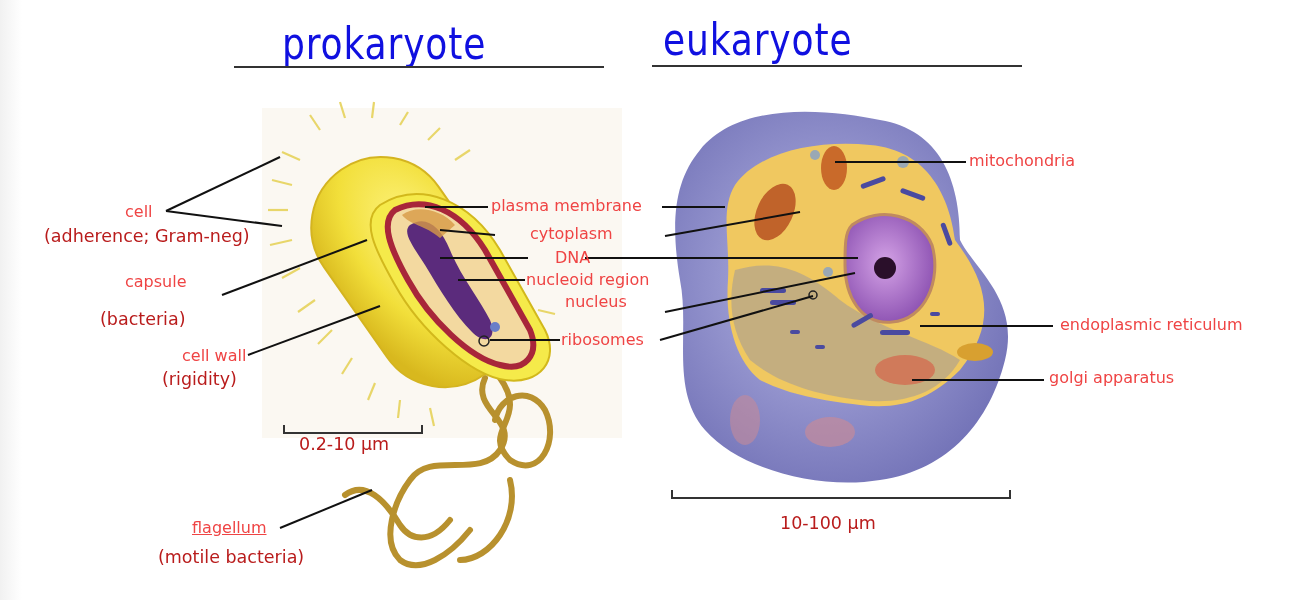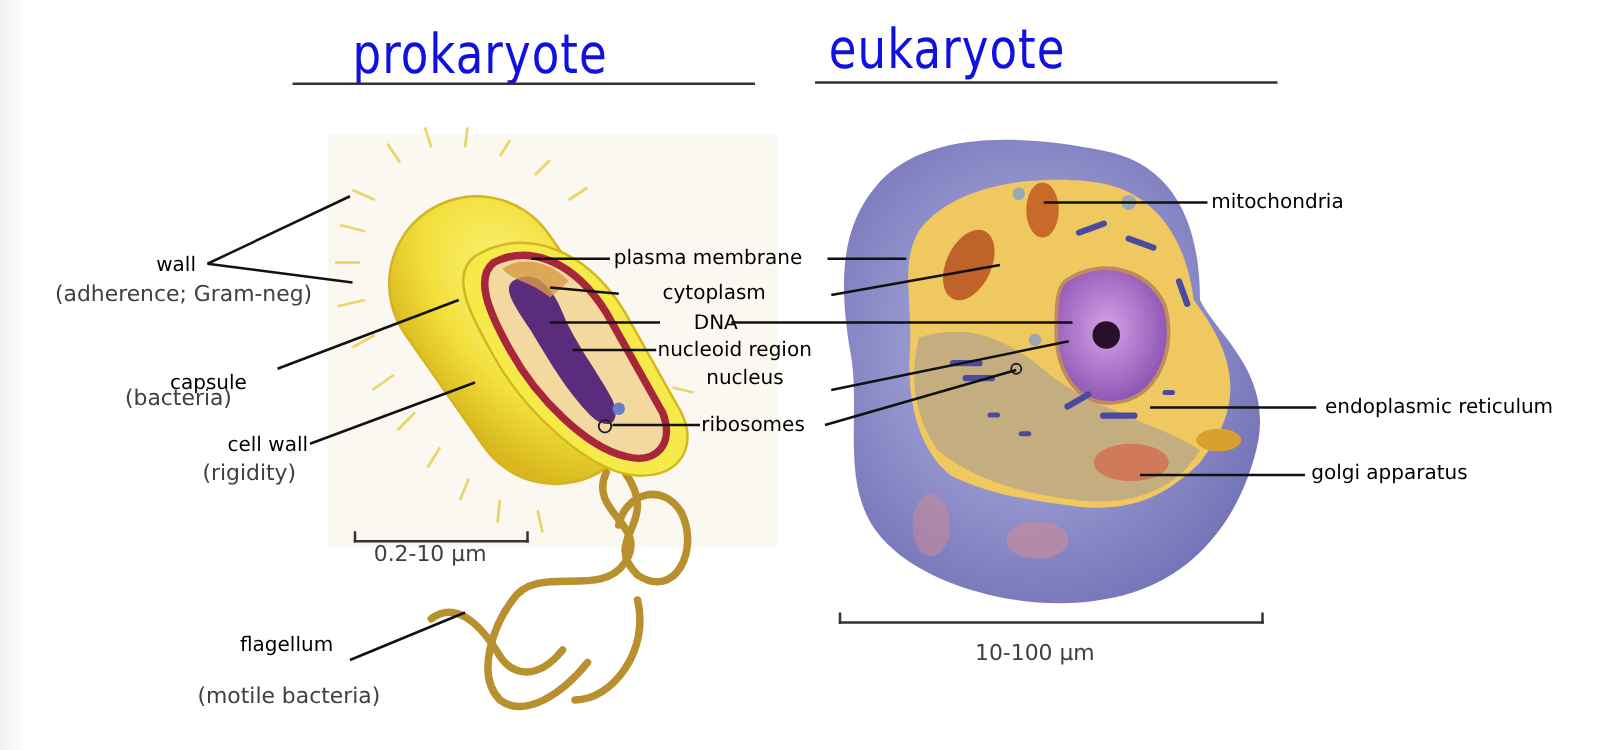--- a/index.html
+++ b/index.html
@@ -4,22 +4,22 @@
 <style>
   html, body { margin:0; padding:0; }
   body { width:1294px; height:600px; position:relative; overflow:hidden;
          background:#ffffff; font-family:"DejaVu Sans","Liberation Sans",sans-serif; color:#1a1a1a; }
   .leftstrip { position:absolute; left:0; top:0; width:22px; height:600px;
                background:linear-gradient(to right,#f1f1f1,#ffffff); }
   .title { position:absolute; font-family:"DejaVu Sans",sans-serif; color:#1010e0;
            font-size:44px; letter-spacing:1px; transform:scaleX(0.82); transform-origin:left top;
            font-weight:normal; }
   .rule { position:absolute; height:2px; background:#333; }
-  .lbl { position:absolute; font-size:16px; white-space:nowrap; color:#000000; }
-  .lbl.big { font-size:17.5px; color:#404040; }
+  .lbl { position:absolute; font-size:16px; white-space:nowrap; color:#ef4444; }
+  .lbl.big { font-size:17.5px; color:#b91c1c; }
   svg.art { position:absolute; left:0; top:0; }
   .scalebar { position:absolute; height:7px; border:2px solid #333; border-top:none; }
 </style>
 </head>
 <body>
 
 <div class="leftstrip"></div>
 
 <div class="title" style="left:282px; top:18px;">prokaryote</div>
 <div class="rule" style="left:234px; top:66px; width:370px;"></div>
@@ -135,28 +135,28 @@
     <line x1="660" y1="340" x2="813" y2="296"></line>
     <line x1="835" y1="162" x2="966" y2="162"></line>
     <line x1="920" y1="326" x2="1053" y2="326"></line>
     <line x1="912" y1="380" x2="1044" y2="380"></line>
   </g>
 </svg>
 
 <div class="scalebar" style="left:283px; top:425px; width:136px;"></div>
 <div class="scalebar" style="left:671px; top:490px; width:336px;"></div>
 
-<div class="lbl" style="left:125px; top:202px;">wall</div>
+<div class="lbl" style="left:125px; top:202px;">cell</div>
 <div class="lbl big" style="left:44px; top:226px;">(adherence; Gram-neg)</div>
-<div class="lbl" style="left:125px; top:296px;margin-left:11px;">capsule</div>
+<div class="lbl" style="left:125px; top:272px;">capsule</div>
 <div class="lbl big" style="left:100px; top:309px;">(bacteria)</div>
 <div class="lbl" style="left:182px; top:346px;">cell wall</div>
 <div class="lbl big" style="left:162px; top:369px;">(rigidity)</div>
 <div class="lbl big" style="left:299px; top:434px;">0.2-10 µm</div>
-<div class="lbl" style="left:192px; top:506px;">flagellum</div>
+<div class="lbl" style="left:192px; top:518px;text-decoration:underline;">flagellum</div>
 <div class="lbl big" style="left:158px; top:547px;">(motile bacteria)</div>
 
 <div class="lbl" style="left:491px; top:196px;">plasma membrane</div>
 <div class="lbl" style="left:530px; top:224px;">cytoplasm</div>
 <div class="lbl" style="left:555px; top:248px;">DNA</div>
 <div class="lbl" style="left:526px; top:270px;">nucleoid region</div>
 <div class="lbl" style="left:565px; top:292px;">nucleus</div>
 <div class="lbl" style="left:561px; top:330px;">ribosomes</div>
 
 <div class="lbl" style="left:969px; top:151px;">mitochondria</div>

